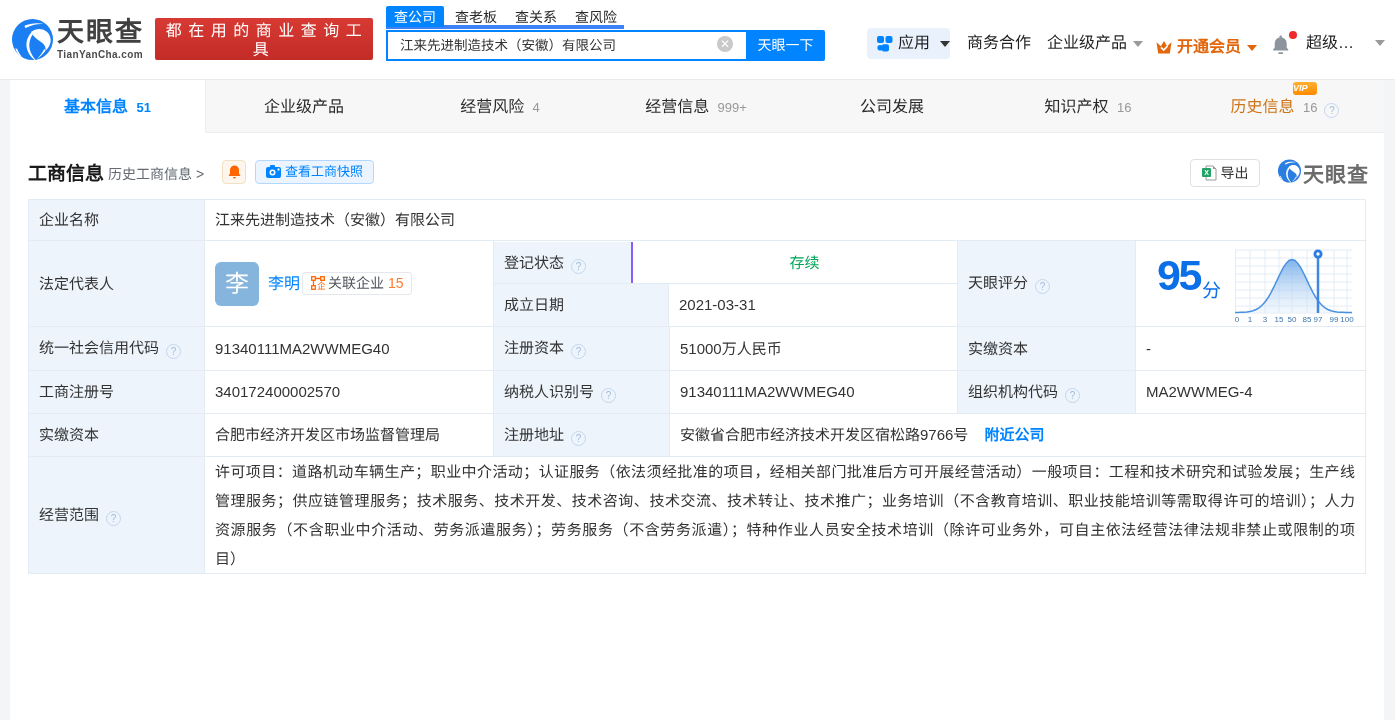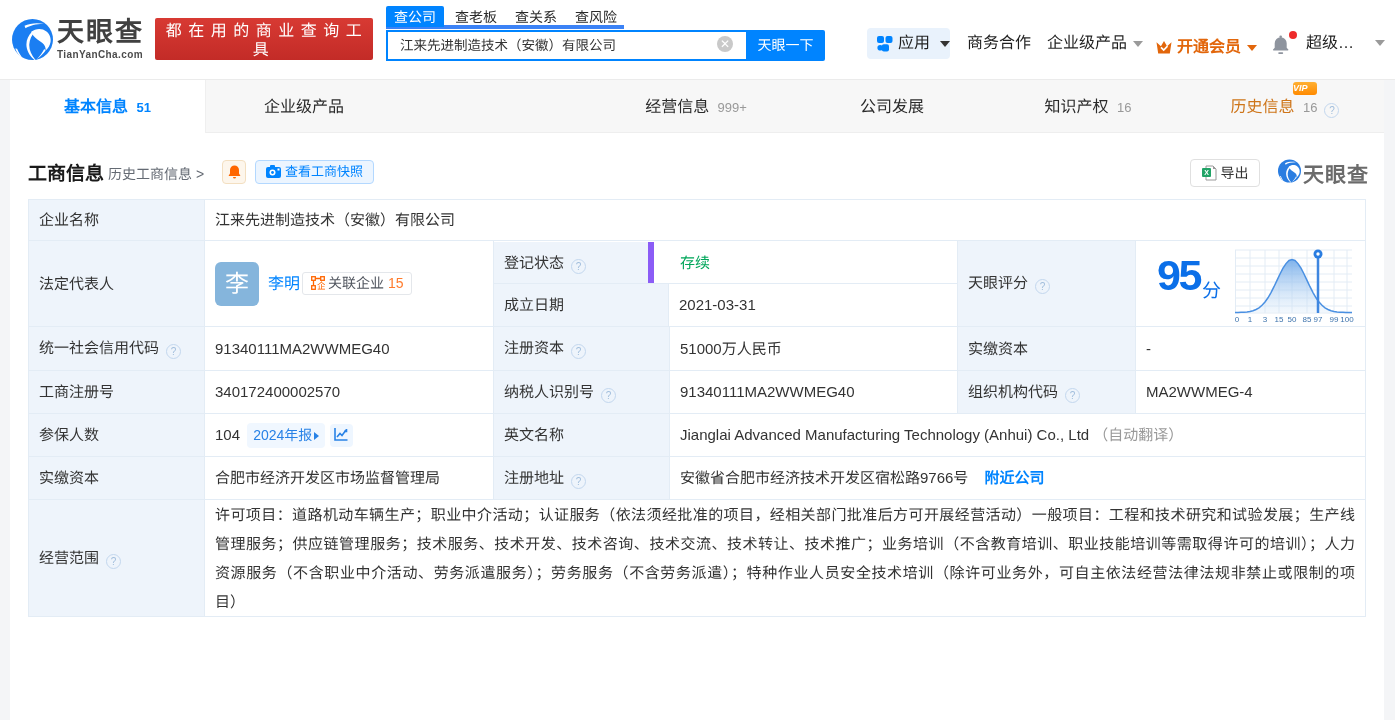--- a/index.html
+++ b/index.html
@@ -116,20 +116,21 @@
     <rect x="6.2" y="17.2" width="5" height="1.8" rx="0.9" fill="#8e949e"></rect>
   </svg>
   <div id="belldot"></div>
   <span class="navtxt" style="left:1306px;">超级…</span>
   <span class="caret" style="position:absolute;left:1369px;top:40px;"></span>
 </div>
 
 <div id="tabbar">
   <div class="tab" id="tab0" style="left:0px;width:196px;">基本信息 <small>51</small></div>
   <div class="tab" style="left:196px;width:196px;">企业级产品</div>
+  <div class="tab" style="left:392px;width:196px;">经营风险 <small>4</small></div>
   <div class="tab" style="left:588px;width:196px;">经营信息 <small>999+</small></div>
   <div class="tab" style="left:784px;width:196px;">公司发展</div>
   <div class="tab" style="left:980px;width:196px;">知识产权 <small>16</small></div>
   <div class="tab" id="tab6" style="left:1176px;width:198px;">历史信息 <small>16</small><span class="qm" style="background:transparent;">?</span></div>
   <div style="position:absolute;left:1283px;top:2px;width:24px;height:13px;background:linear-gradient(180deg,#ffb033,#ff8a00);border-radius:3px;color:#fff;font-size:9px;font-weight:bold;font-style:italic;text-align:left;line-height:13px;">VIP</div>
 </div>
 
 <div id="content">
   <div id="sechead">
     <span id="t-gsxx">工商信息</span>
@@ -189,22 +190,22 @@
           <svg width="14" height="14" viewBox="0 0 14 14" style="vertical-align:-2px;margin-right:3px;">
             <rect x="0.7" y="0.7" width="3.6" height="3.6" fill="none" stroke="#f60" stroke-width="1.3"></rect>
             <rect x="9.7" y="0.7" width="3.6" height="3.6" fill="none" stroke="#f60" stroke-width="1.3"></rect>
             <rect x="0.7" y="9.7" width="3.6" height="3.6" fill="none" stroke="#f60" stroke-width="1.3"></rect>
             <path d="M4.3 2.5 H9.7 M2.5 4.3 V9.7" fill="none" stroke="#f60" stroke-width="1.3"></path>
             <text x="6" y="13.2" font-size="9" fill="#f60">企</text>
           </svg>关联企业 <span style="color:#ff7b2c;">15</span></span>
       </td>
       <td style="padding:0;" colspan="2">
         <div style="height:42px;border-bottom:1px solid #e3ecf5;display:flex;">
-          <div style="width:160px;background:#eef4fb;border-right:6px solid #8b5cf6;line-height:42px;padding-left:10px;">登记状态<span class="qm">?</span></div>
-          <div style="flex:1;line-height:42px;padding-left:26px;" class="green">存续</div>
+          <div style="width:139px;background:#eef4fb;border-right:2px solid #8b5cf6;line-height:42px;padding-left:10px;">登记状态<span class="qm">?</span></div>
+          <div style="flex:1;line-height:42px;padding-left:19px;text-align:center;" class="green">存续</div>
         </div>
         <div style="height:42px;display:flex;">
           <div style="width:175px;background:#eef4fb;border-right:1px solid #e3ecf5;line-height:42px;padding-left:10px;">成立日期</div>
           <div style="flex:1;line-height:42px;padding-left:10px;">2021-03-31</div>
         </div>
       </td>
       <td class="lb">天眼评分<span class="qm">?</span></td>
       <td style="padding:0;">
         <div style="position:relative;height:85px;">
           <span style="position:absolute;left:21px;top:24px;font-size:43px;font-weight:bold;color:#0b6fe8;letter-spacing:-2.5px;">95</span>
@@ -250,35 +251,20 @@
     </tr>
     <tr style="height:43px;">
       <td class="lb">工商注册号</td>
       <td>340172400002570</td>
       <td class="lb">纳税人识别号<span class="qm">?</span></td>
       <td>91340111MA2WWMEG40</td>
       <td class="lb">组织机构代码<span class="qm">?</span></td>
       <td>MA2WWMEG-4</td>
     </tr>
     <tr style="height:43px;">
-      <td class="lb">参保人数</td>
-      <td>104
-        <span style="display:inline-block;background:#f0f7ff;border-radius:4px;height:25px;line-height:25px;padding:0 6px;color:#2882e6;margin-left:3px;font-size:14px;">2024年报<span style="display:inline-block;width:0;height:0;border-top:4px solid transparent;border-bottom:4px solid transparent;border-left:5px solid #2882e6;margin-left:2px;"></span></span>
-        <span style="display:inline-block;background:#eef6ff;border-radius:4px;width:23px;height:23px;vertical-align:middle;text-align:center;">
-          <svg width="14" height="13" viewBox="0 0 14 13" style="margin-top:4px;">
-            <path d="M1 0 V12 H13.5" stroke="#2882e6" stroke-width="1.6" fill="none"></path>
-            <path d="M3 9 L6 5.5 L8 7.5 L12 2" stroke="#2882e6" stroke-width="1.6" fill="none"></path>
-            <path d="M12.5 1 v2.5 h-2.5" stroke="#2882e6" stroke-width="1.6" fill="none"></path>
-          </svg>
-        </span>
-      </td>
-      <td class="lb">英文名称</td>
-      <td colspan="3">Jianglai Advanced Manufacturing Technology (Anhui) Co., Ltd <span class="gray">（自动翻译）</span></td>
-    </tr>
-    <tr style="height:43px;">
       <td class="lb">实缴资本</td>
       <td>合肥市经济开发区市场监督管理局</td>
       <td class="lb">注册地址<span class="qm">?</span></td>
       <td colspan="3">安徽省合肥市经济技术开发区宿松路9766号 <span class="blue" style="margin-left:12px;font-weight:bold;">附近公司</span></td>
     </tr>
     <tr style="height:113px;">
       <td class="lb">经营范围<span class="qm">?</span></td>
       <td colspan="5" style="line-height:29px;padding-right:10px;">
         <div style="text-align:justify;text-align-last:justify;">许可项目：道路机动车辆生产；职业中介活动；认证服务（依法须经批准的项目，经相关部门批准后方可开展经营活动）一般项目：工程和技术研究和试验发展；生产线</div>
         <div style="text-align:justify;text-align-last:justify;">管理服务；供应链管理服务；技术服务、技术开发、技术咨询、技术交流、技术转让、技术推广；业务培训（不含教育培训、职业技能培训等需取得许可的培训）；人力</div>

